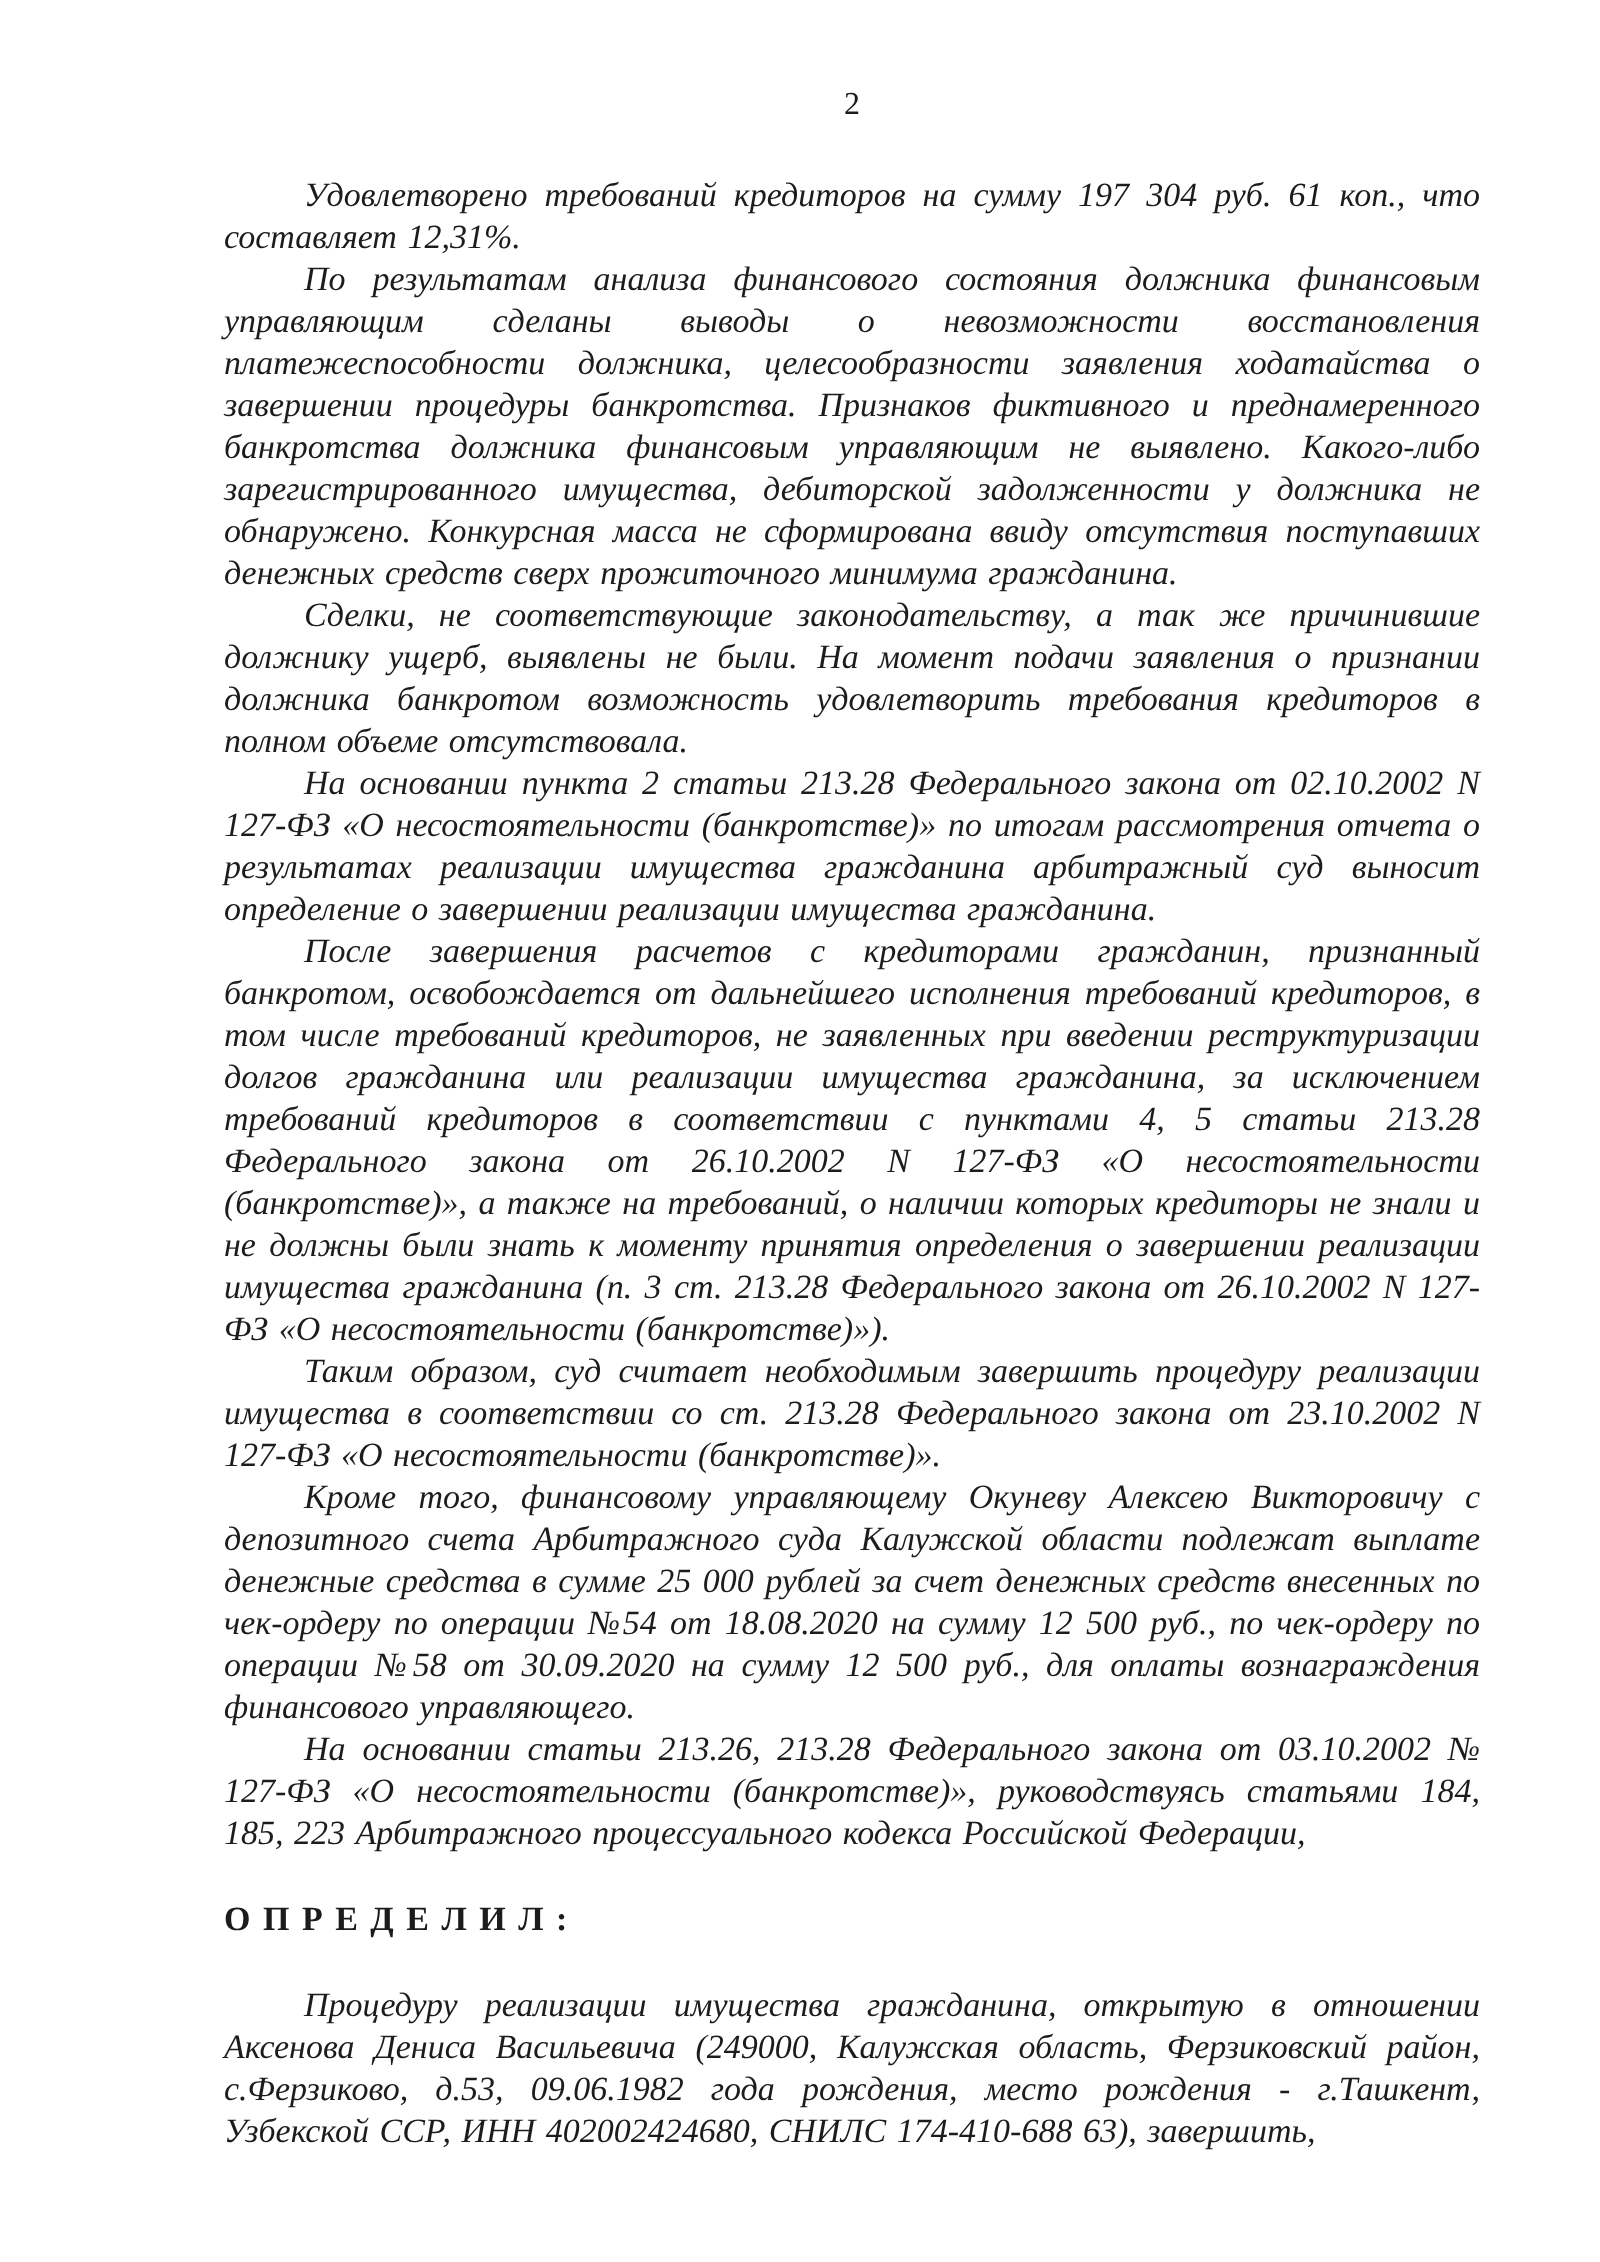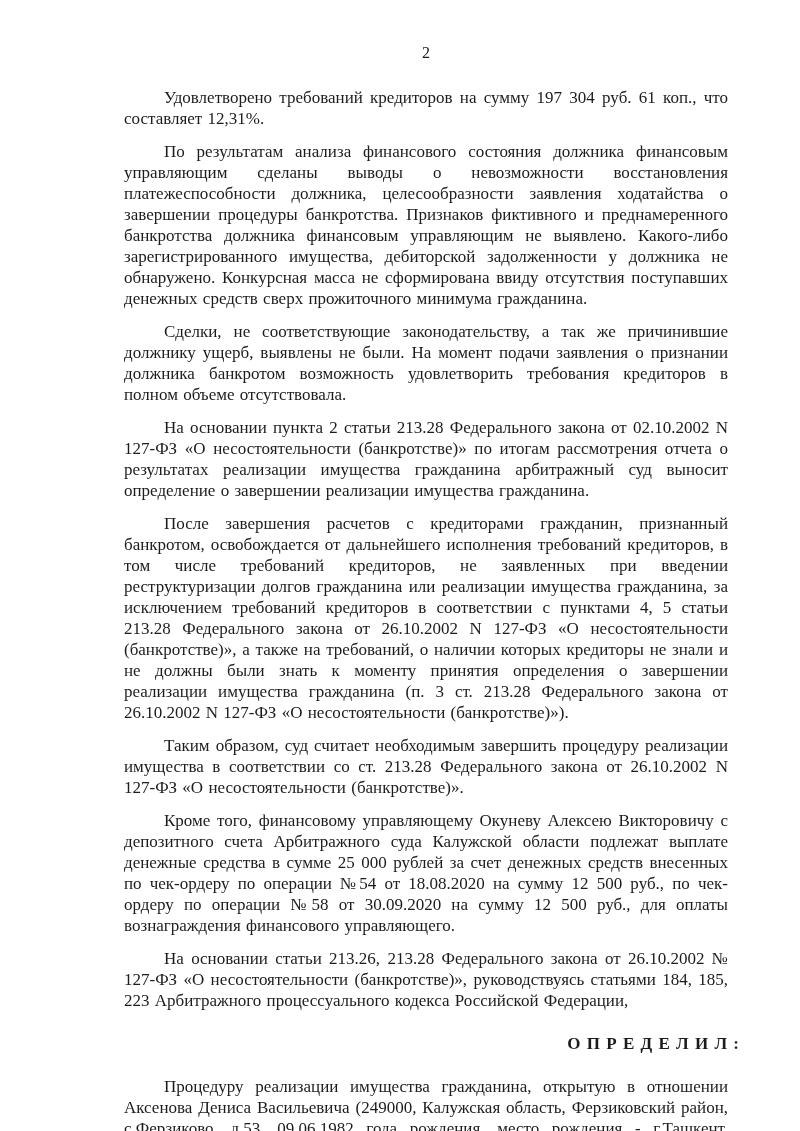--- a/index.html
+++ b/index.html
@@ -25,32 +25,33 @@
     margin-left: 112px;
     margin-right: 60px; 
   }
   .page-number {
     text-align: center;
     font-size: 16px;
     line-height: 18px;
     margin-bottom: 25px;
   }
   p.body-par {
-    margin: 12px;
+    margin: 0;
     font-size: 17px;
     line-height: 21px;
     text-align: justify;
     text-indent: 40px;
     word-spacing: 1px;
+    font-style: italic;
   }
   .ruling-heading {
     font-size: 17px;
     line-height: 21px;
     font-weight: bold;
-    text-align: right;
+    text-align: left;
     letter-spacing: 1px;
     margin-top: 22px;
     margin-bottom: 22px;
   }
   .ruling-heading::before,
   .ruling-heading::after { content: none; }
 </style>
 </head>
 <body>
 
@@ -62,24 +63,24 @@
     <p class="body-par">Удовлетворено требований кредиторов на сумму 197 304 руб. 61 коп., что составляет  12,31%.</p>
 
     <p class="body-par">По результатам анализа финансового состояния должника финансовым управляющим сделаны выводы о невозможности восстановления платежеспособности должника, целесообразности заявления ходатайства о завершении процедуры банкротства. Признаков фиктивного и преднамеренного банкротства должника финансовым управляющим не выявлено. Какого-либо зарегистрированного имущества, дебиторской задолженности у должника не обнаружено. Конкурсная масса не сформирована ввиду отсутствия поступавших денежных средств сверх прожиточного минимума гражданина.</p>
 
     <p class="body-par">Сделки, не соответствующие законодательству, а так же причинившие должнику ущерб, выявлены не были. На момент подачи заявления о признании должника банкротом возможность удовлетворить требования кредиторов в полном объеме отсутствовала.</p>
 
     <p class="body-par">На основании пункта 2 статьи 213.28 Федерального закона от 02.10.2002 N 127-ФЗ «О несостоятельности (банкротстве)» по итогам рассмотрения отчета о результатах реализации имущества гражданина арбитражный суд выносит определение о завершении реализации имущества гражданина.</p>
 
     <p class="body-par">После завершения расчетов с кредиторами гражданин, признанный банкротом, освобождается от дальнейшего исполнения требований кредиторов, в том числе требований кредиторов, не заявленных при введении реструктуризации долгов гражданина или реализации имущества гражданина, за исключением требований кредиторов в соответствии с пунктами 4, 5 статьи 213.28 Федерального закона от 26.10.2002 N 127-ФЗ «О несостоятельности (банкротстве)», а также на требований, о наличии которых кредиторы не знали и не должны были знать к моменту принятия определения о завершении реализации имущества гражданина (п. 3 ст. 213.28 Федерального закона от 26.10.2002 N 127-ФЗ «О несостоятельности (банкротстве)»).</p>
 
-    <p class="body-par">Таким образом, суд считает необходимым завершить процедуру реализации имущества в соответствии со ст. 213.28 Федерального закона от 26.10.2002 N 127-ФЗ «О несостоятельности (банкротстве)».</p>
+    <p class="body-par">Таким образом, суд считает необходимым завершить процедуру реализации имущества в соответствии со ст. 213.28 Федерального закона от 23.10.2002 N 127-ФЗ «О несостоятельности (банкротстве)».</p>
 
     <p class="body-par">Кроме того, финансовому управляющему Окуневу Алексею Викторовичу с депозитного счета Арбитражного суда Калужской области подлежат выплате денежные средства в сумме 25 000 рублей за счет денежных средств внесенных по чек-ордеру по операции №54 от 18.08.2020 на сумму 12 500 руб., по  чек-ордеру по операции №58 от 30.09.2020 на сумму 12 500 руб., для оплаты вознаграждения финансового управляющего.</p>
 
-    <p class="body-par">На основании статьи 213.26, 213.28 Федерального закона от 26.10.2002 № 127-ФЗ «О несостоятельности (банкротстве)», руководствуясь статьями 184, 185, 223 Арбитражного процессуального кодекса Российской Федерации,</p>
+    <p class="body-par">На основании статьи 213.26, 213.28 Федерального закона от 03.10.2002 № 127-ФЗ «О несостоятельности (банкротстве)», руководствуясь статьями 184, 185, 223 Арбитражного процессуального кодекса Российской Федерации,</p>
 
     <div class="ruling-heading">О П Р Е Д Е Л И Л :</div>
 
     <p class="body-par">Процедуру реализации имущества гражданина, открытую в отношении Аксенова Дениса Васильевича (249000, Калужская область, Ферзиковский район, с.Ферзиково, д.53, 09.06.1982 года рождения, место рождения - г.Ташкент, Узбекской ССР, ИНН 402002424680, СНИЛС 174-410-688 63), завершить,</p>
 
   </div>
 </div>
 
 </body></html>

